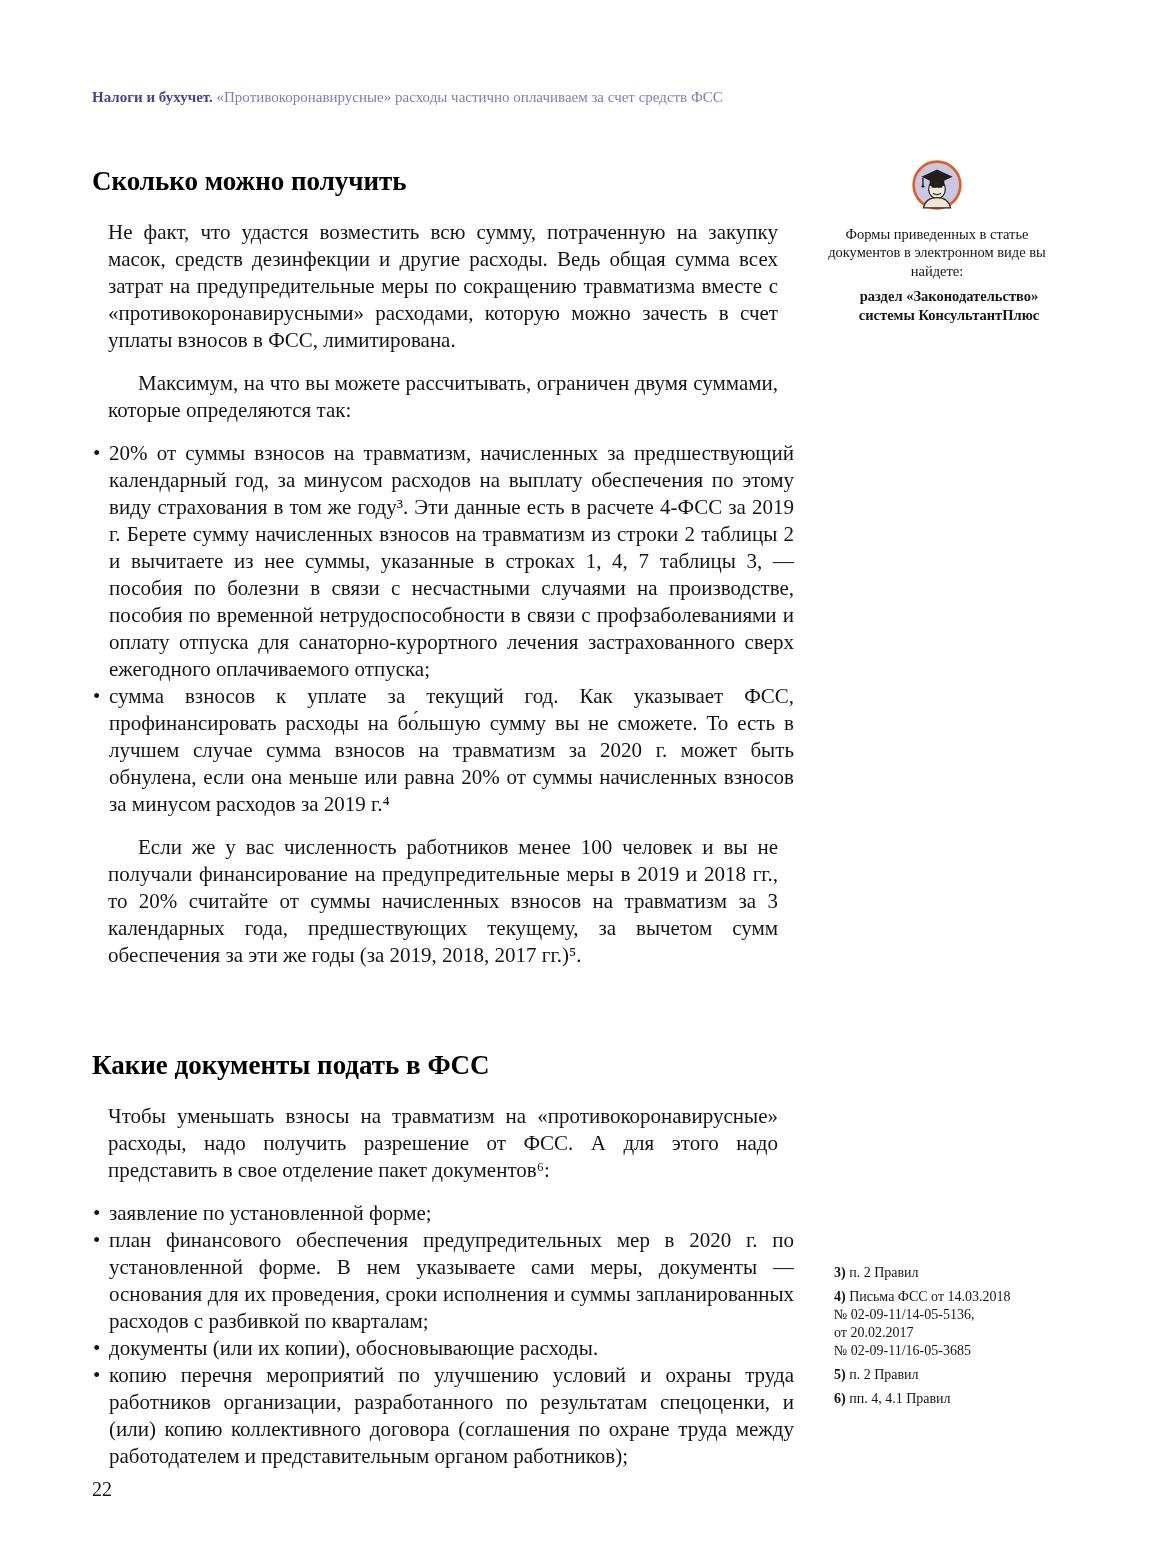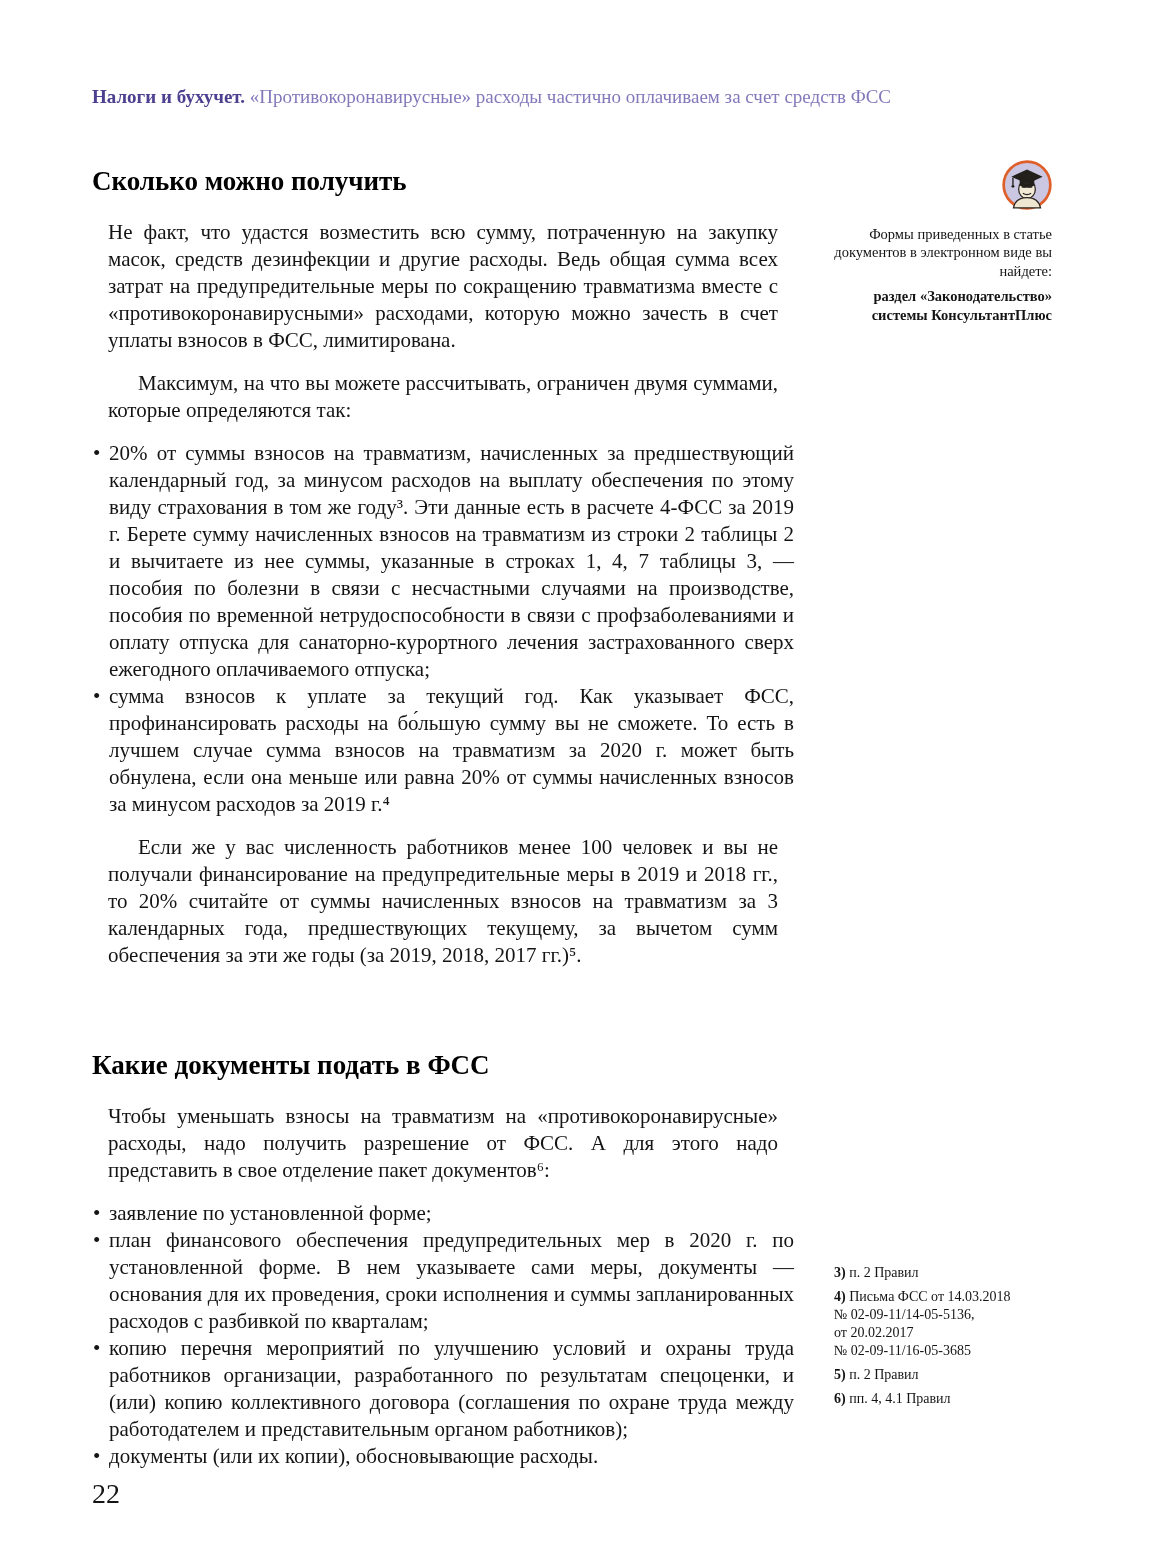--- a/index.html
+++ b/index.html
@@ -7,21 +7,21 @@
     position:relative;
     width:1163px;height:1559px;
     background:#ffffff;
     font-family:"Liberation Serif","DejaVu Serif",serif;
     color:#141414;
     overflow:hidden;
   }
   
   .runhead{
     position:absolute;left:92px;top:84px;width:980px;
-    font-size:19px;line-height:26px;white-space:nowrap;
+    font-size:15px;line-height:26px;white-space:nowrap;
   }
   .runhead .brand{font-weight:bold;color:#4d4090;}
   .runhead .subtitle{color:#8478bb;}
   
   .main-col{
     position:absolute;left:92px;top:166px;width:702px;
     font-size:21px;line-height:27px;text-align:justify;
   }
   .main-col h1,.main-col h2{
     font-size:27px;line-height:30px;font-weight:bold;
@@ -29,36 +29,36 @@
   }
   .main-col h2{margin-top:81px;}
   .main-col p{margin:16px;}
   .indent{text-indent:30px;}
   .blist{margin:0;padding:0;list-style:none;}
   .blist li{position:relative;padding-left:17px;}
   .blist li::before{content:"\2022";position:absolute;left:1px;top:0;}
   
   .side-note{
     position:absolute;left:822px;top:160px;width:230px;
-    font-size:14.5px;line-height:18.5px;color:#141414;text-align:right;font-family:Liberation Serif, serif;
+    font-size:14.5px;line-height:18.5px;color:#141414;text-align:center;font-family:Liberation Serif, serif;
   }
   .side-note .icon-wrap{margin:0 0 10px 0;}
   .side-note .bold{font-weight:bold;margin-top:7px;margin-left:24px;}
   
   .footnotes{
     position:absolute;left:834px;top:1264px;width:250px;
     font-size:14px;line-height:18px;color:#141414;
   }
   .footnote{margin-bottom:6px;}
   .footnote .fn-num{font-weight:bold;}
   .footnote .fn-text{white-space:pre-line;}
   
   .page-num{
     position:absolute;left:92px;top:1478px;
-    font-size:28px;
+    font-size:20px;
   }
 </style>
 </head>
 <body>
 
 <div class="page">
 
   <div class="runhead">
     <span class="brand">Налоги и бухучет.</span>
     <span class="subtitle">«Противокоронавирусные» расходы частично оплачиваем за счет средств ФСС</span>
@@ -91,22 +91,22 @@
       <li>20% от суммы взносов на травматизм, начисленных за предшествующий календарный год, за минусом расходов на выплату обеспечения по этому виду страхования в том же году³. Эти данные есть в расчете 4-ФСС за 2019 г. Берете сумму начисленных взносов на травматизм из строки 2 таблицы 2 и вычитаете из нее суммы, указанные в строках 1, 4, 7 таблицы 3, — пособия по болезни в связи с несчастными случаями на производстве, пособия по временной нетрудоспособности в связи с профзаболеваниями и оплату отпуска для санаторно-курортного лечения застрахованного сверх ежегодного оплачиваемого отпуска;</li>
       <li>сумма взносов к уплате за текущий год. Как указывает ФСС, профинансировать расходы на бо́льшую сумму вы не сможете. То есть в лучшем случае сумма взносов на травматизм за 2020 г. может быть обнулена, если она меньше или равна 20% от суммы начисленных взносов за минусом расходов за 2019 г.⁴</li>
     </ul>
     <p class="indent">Если же у вас численность работников менее 100 человек и вы не получали финансирование на предупредительные меры в 2019 и 2018 гг., то 20% считайте от суммы начисленных взносов на травматизм за 3 календарных года, предшествующих текущему, за вычетом сумм обеспечения за эти же годы (за 2019, 2018, 2017 гг.)⁵.</p>
 
     <h2>Какие документы подать в ФСС</h2>
     <p>Чтобы уменьшать взносы на травматизм на «противокоронавирусные» расходы, надо получить разрешение от ФСС. А для этого надо представить в свое отделение пакет документов⁶:</p>
     <ul class="blist">
       <li>заявление по установленной форме;</li>
       <li>план финансового обеспечения предупредительных мер в 2020 г. по установленной форме. В нем указываете сами меры, документы — основания для их проведения, сроки исполнения и суммы запланированных расходов с разбивкой по кварталам;</li>
+      <li>документы (или их копии), обосновывающие расходы.</li>
       <li>копию перечня мероприятий по улучшению условий и охраны труда работников организации, разработанного по результатам спецоценки, и (или) копию коллективного договора (соглашения по охране труда между работодателем и представительным органом работников);</li>
-      <li>документы (или их копии), обосновывающие расходы.</li>
     </ul>
   </div>
 
   <div class="footnotes">
     <div class="footnote">
       <span class="fn-num">3)</span>
       <span class="fn-text">п. 2 Правил</span>
     </div>
     <div class="footnote">
       <span class="fn-num">4)</span>

